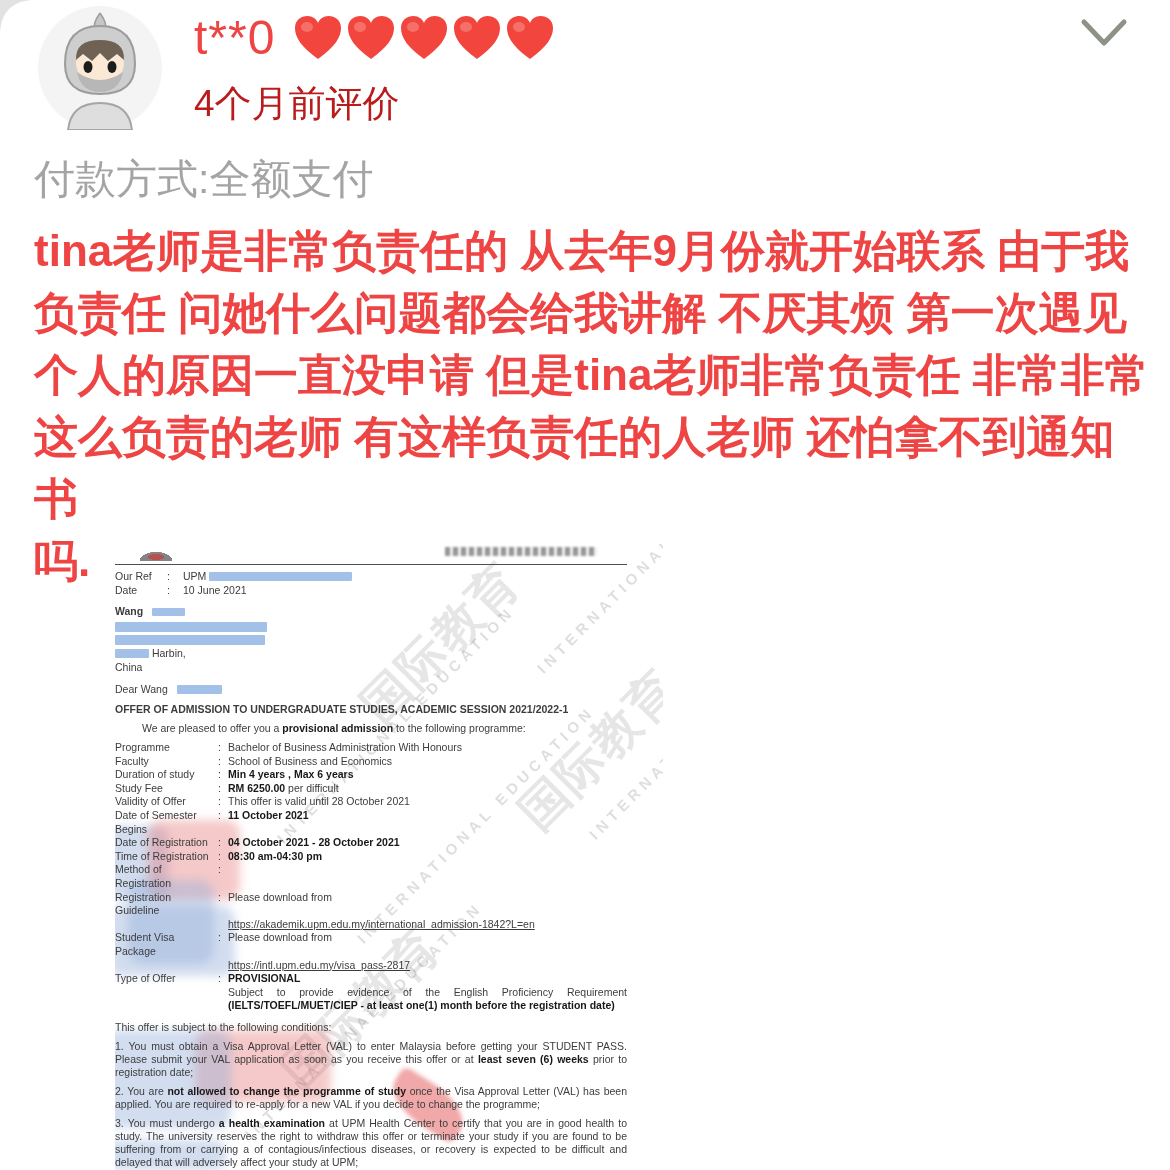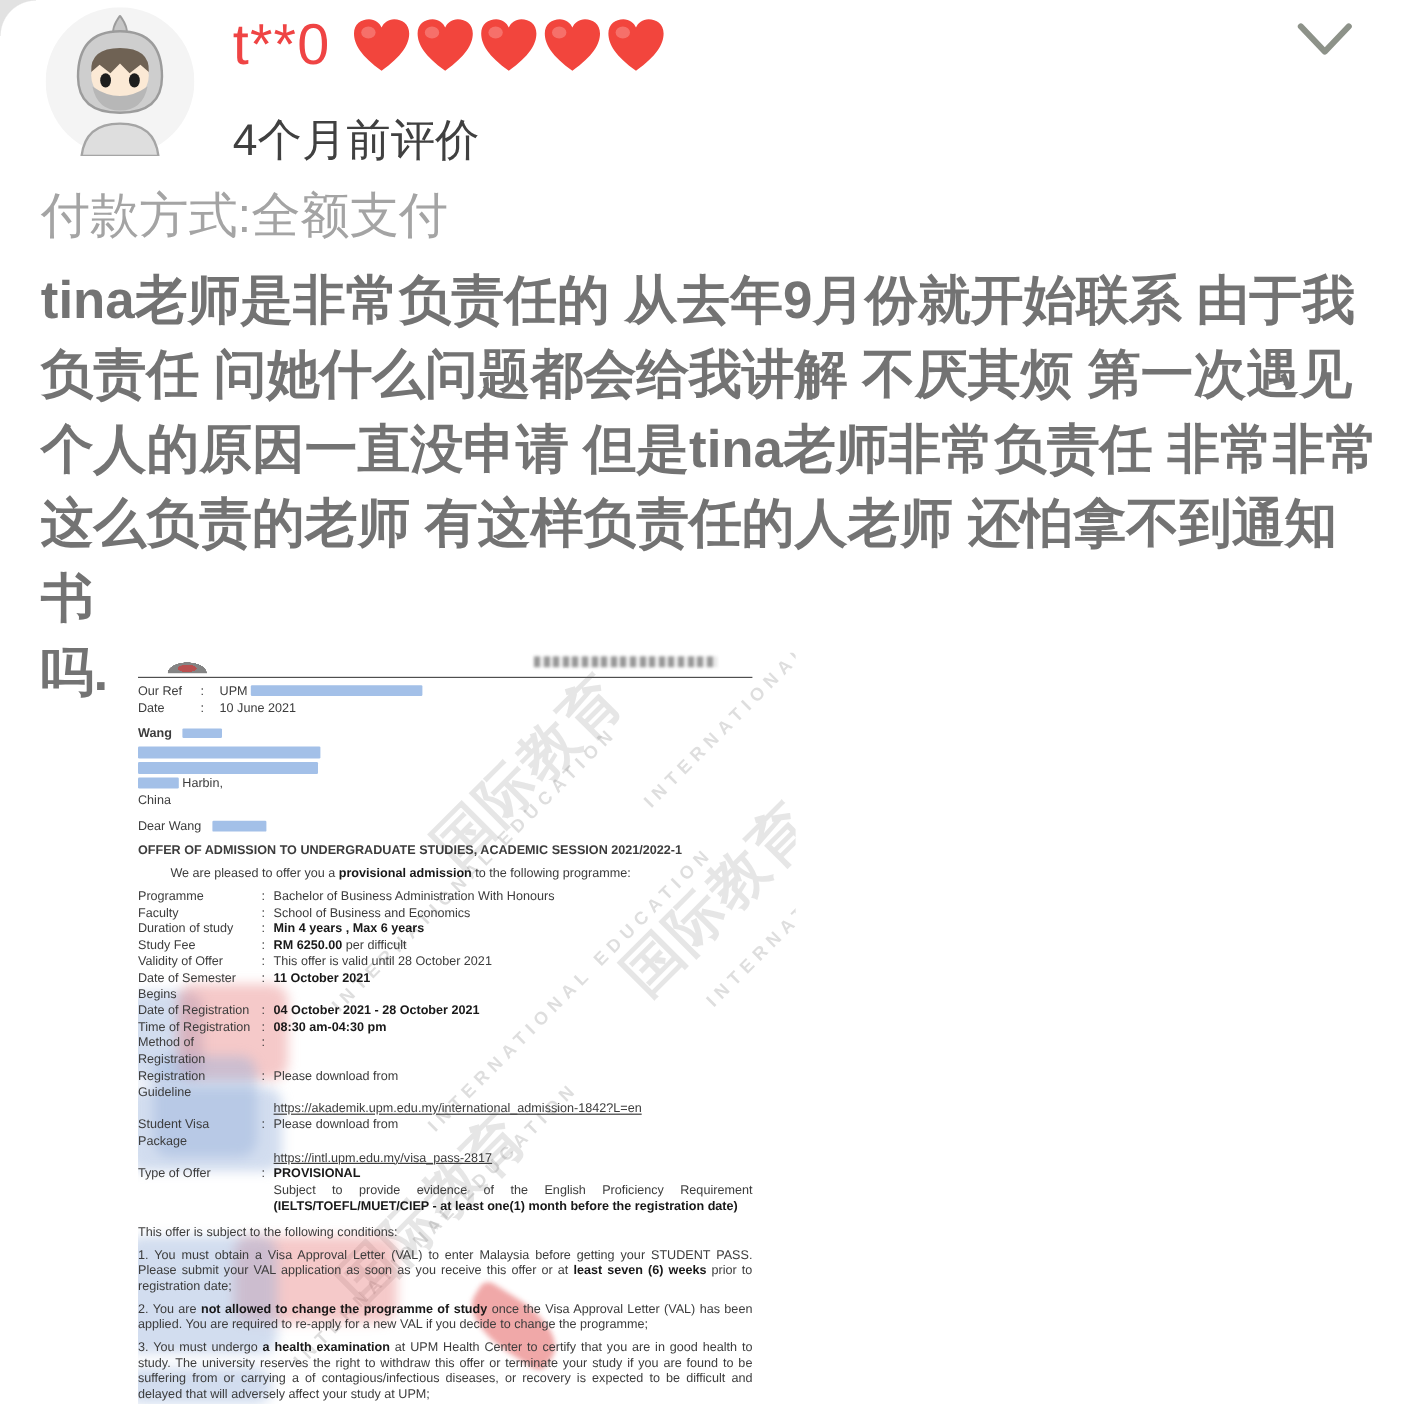--- a/index.html
+++ b/index.html
@@ -6,26 +6,26 @@
   .page{position:relative;width:1170px;height:1170px;background:#fff;overflow:hidden;
         font-family:"Liberation Sans","DejaVu Sans",sans-serif;color:#151515;}
   .corner{position:absolute;left:0;top:0;width:30px;height:30px;
         background:radial-gradient(circle at 30px 30px, transparent 29px, #e2e2e2 30px);}
   
   .avatar{position:absolute;left:38px;top:6px;width:124px;height:124px;}
   .user-line{position:absolute;left:194px;top:10px;display:flex;align-items:center;}
   .username{font-size:48px;font-weight:400;color:#ef4444;letter-spacing:1px;}
   .hearts{display:flex;margin-left:18px;align-items:center;}
   .hearts svg{margin-right:3px;}
-  .time{position:absolute;left:194px;top:92px;font-size:37px;color:#404040;}
+  .time{position:absolute;left:194px;top:79px;font-size:37px;color:#b91c1c;}
   .chevron{position:absolute;left:1076px;top:12px;cursor:pointer;}
   
   .payment{position:absolute;left:34px;top:152px;font-size:41px;color:#a4a4a4;}
   .review{position:absolute;left:34px;top:220px;width:1122px;font-size:44px;line-height:62px;
-          font-weight:600;color:#737373;}
+          font-weight:600;color:#ef4444;}
   
   .letter{position:absolute;left:115px;top:544px;width:548px;height:626px;background:#fff;
           overflow:hidden;font-size:10.5px;line-height:13px;color:#3c3c3c;cursor:pointer;}
   .letter b{color:#181818;}
   .l-flow{position:relative;width:512px;}
   .l-head{position:relative;height:18px;}
   .l-logo{position:absolute;left:14px;top:0;width:54px;height:17px;
      background:radial-gradient(ellipse 13px 5px at 27px 13px,#b85050 0 60%,transparent 61%),
                 radial-gradient(ellipse 27px 15px at 27px 17px,#848484 0 60%,transparent 61%);}
   .l-emailblur{position:absolute;left:330px;top:3px;width:152px;height:9px;opacity:.7;

